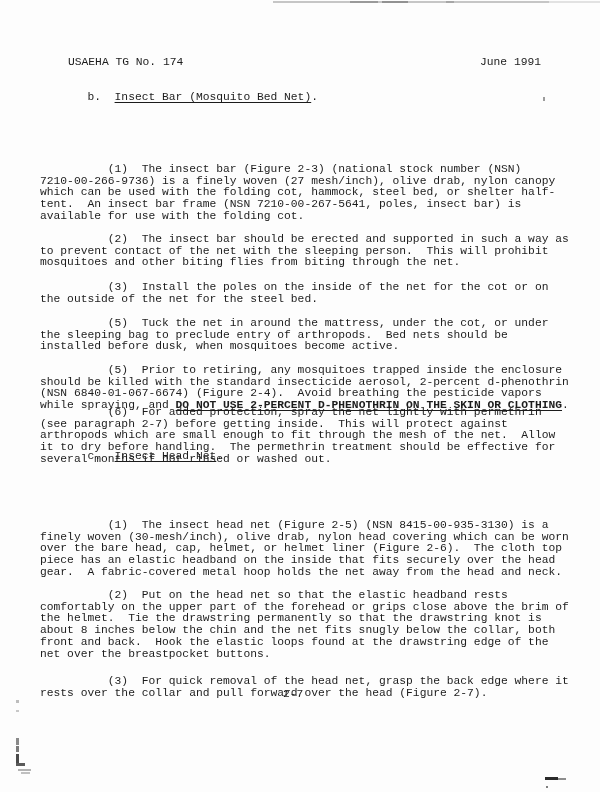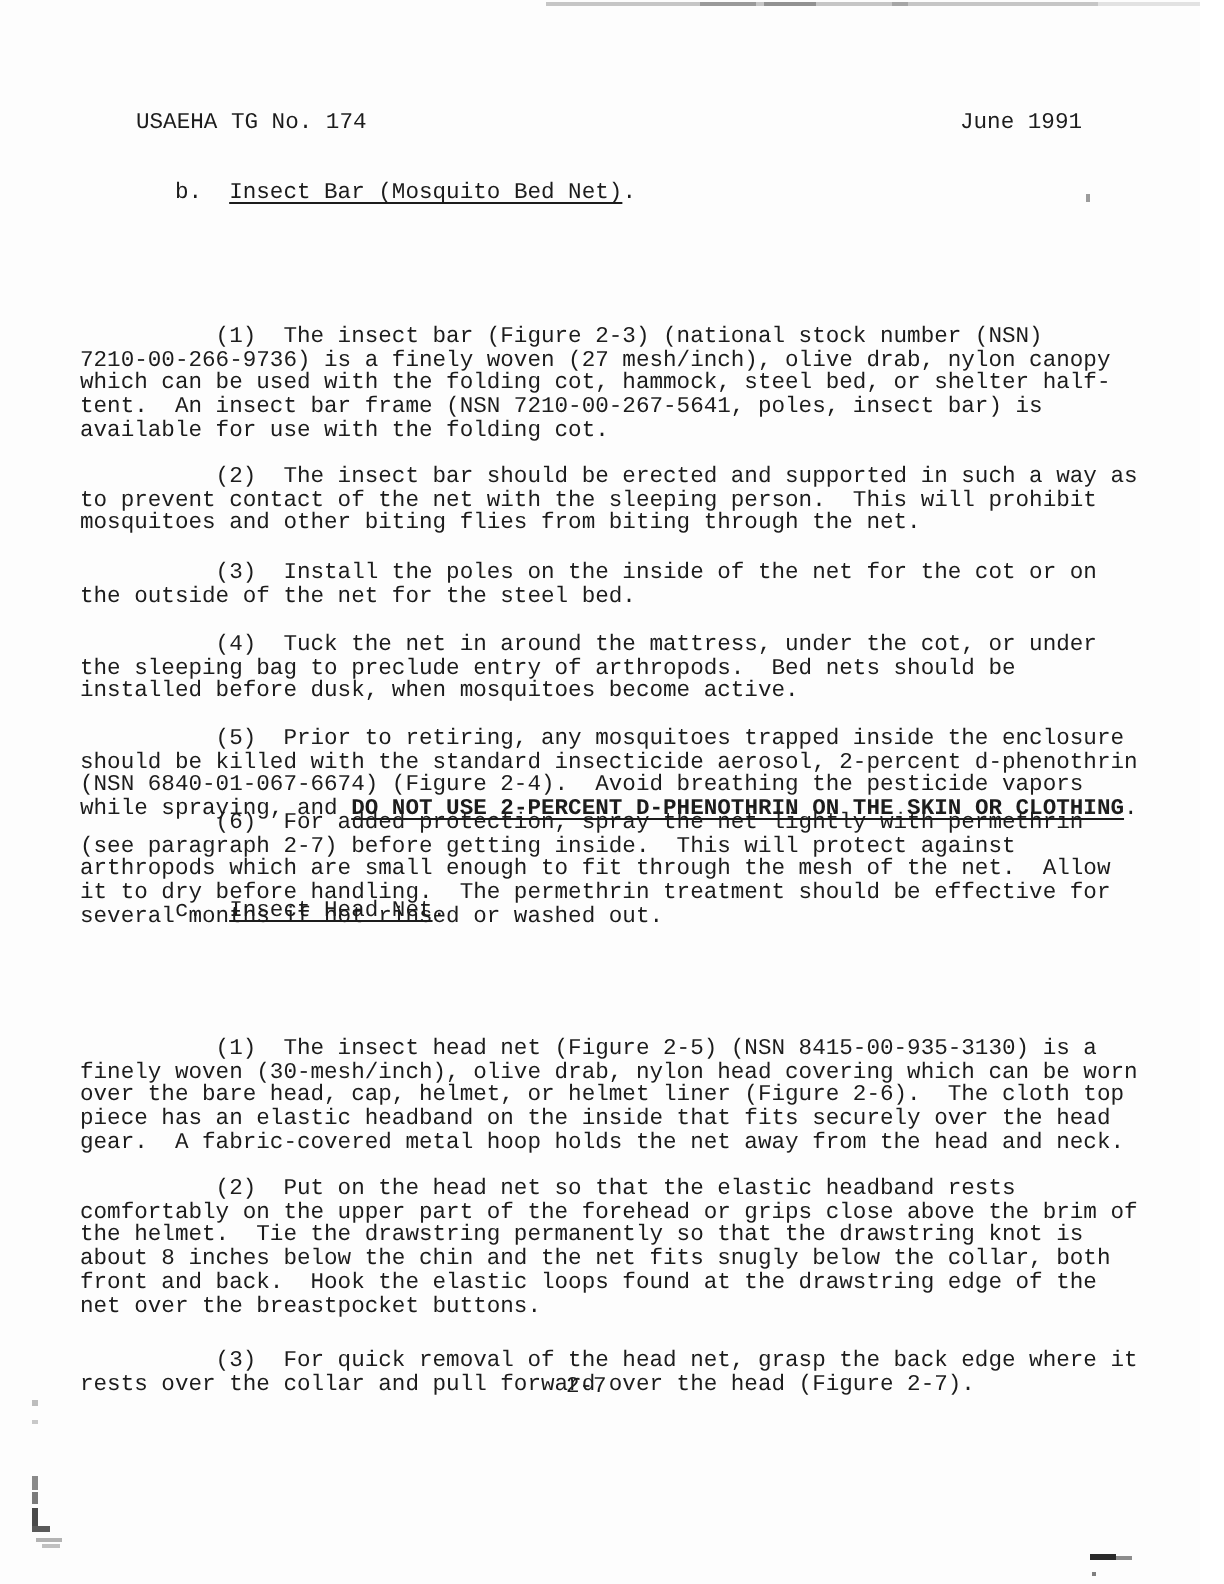--- a/index.html
+++ b/index.html
@@ -64,21 +64,21 @@
   <div class="para" style="top:120px">          (1)  The insect bar (Figure 2-3) (national stock number (NSN)
 7210-00-266-9736) is a finely woven (27 mesh/inch), olive drab, nylon canopy
 which can be used with the folding cot, hammock, steel bed, or shelter half-
 tent.  An insect bar frame (NSN 7210-00-267-5641, poles, insect bar) is
 available for use with the folding cot.</div>
   <div class="para" style="top:190px">          (2)  The insect bar should be erected and supported in such a way as
 to prevent contact of the net with the sleeping person.  This will prohibit
 mosquitoes and other biting flies from biting through the net.</div>
   <div class="para" style="top:238px">          (3)  Install the poles on the inside of the net for the cot or on
 the outside of the net for the steel bed.</div>
-  <div class="para" style="top:274px">          (4)  Tuck the net in around the mattress, under the cot, or under
+  <div class="para" style="top:274px">          (5)  Tuck the net in around the mattress, under the cot, or under
 the sleeping bag to preclude entry of arthropods.  Bed nets should be
 installed before dusk, when mosquitoes become active.</div>
   <div class="para" style="top:321px"><span>          (5)  Prior to retiring, any mosquitoes trapped inside the enclosure
 should be killed with the standard insecticide aerosol, 2-percent d-phenothrin
 (NSN 6840-01-067-6674) (Figure 2-4).  Avoid breathing the pesticide vapors
 while spraying, and </span><span class="warn">DO NOT USE 2-PERCENT D-PHENOTHRIN ON THE SKIN OR CLOTHING</span><span>.</span></div>
   <div class="para" style="top:363px">          (6)  For added protection, spray the net lightly with permethrin
 (see paragraph 2-7) before getting inside.  This will protect against
 arthropods which are small enough to fit through the mesh of the net.  Allow
 it to dry before handling.  The permethrin treatment should be effective for

